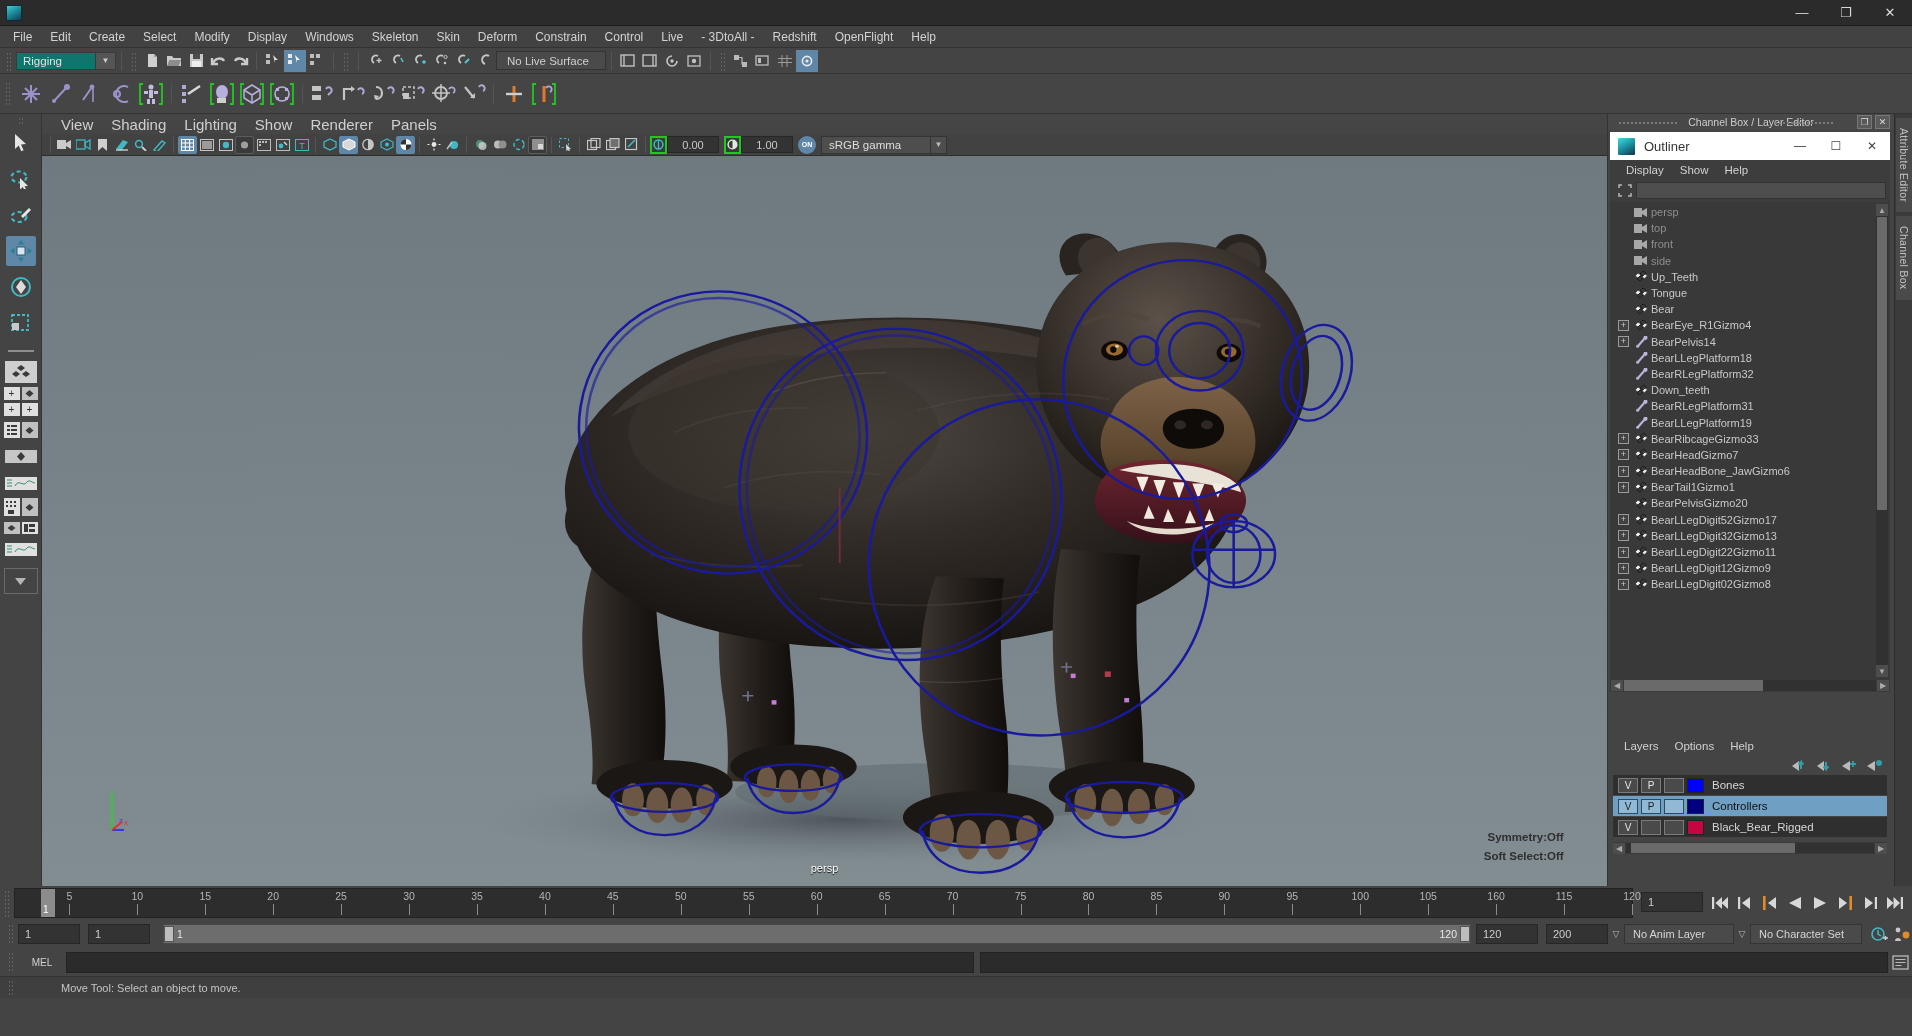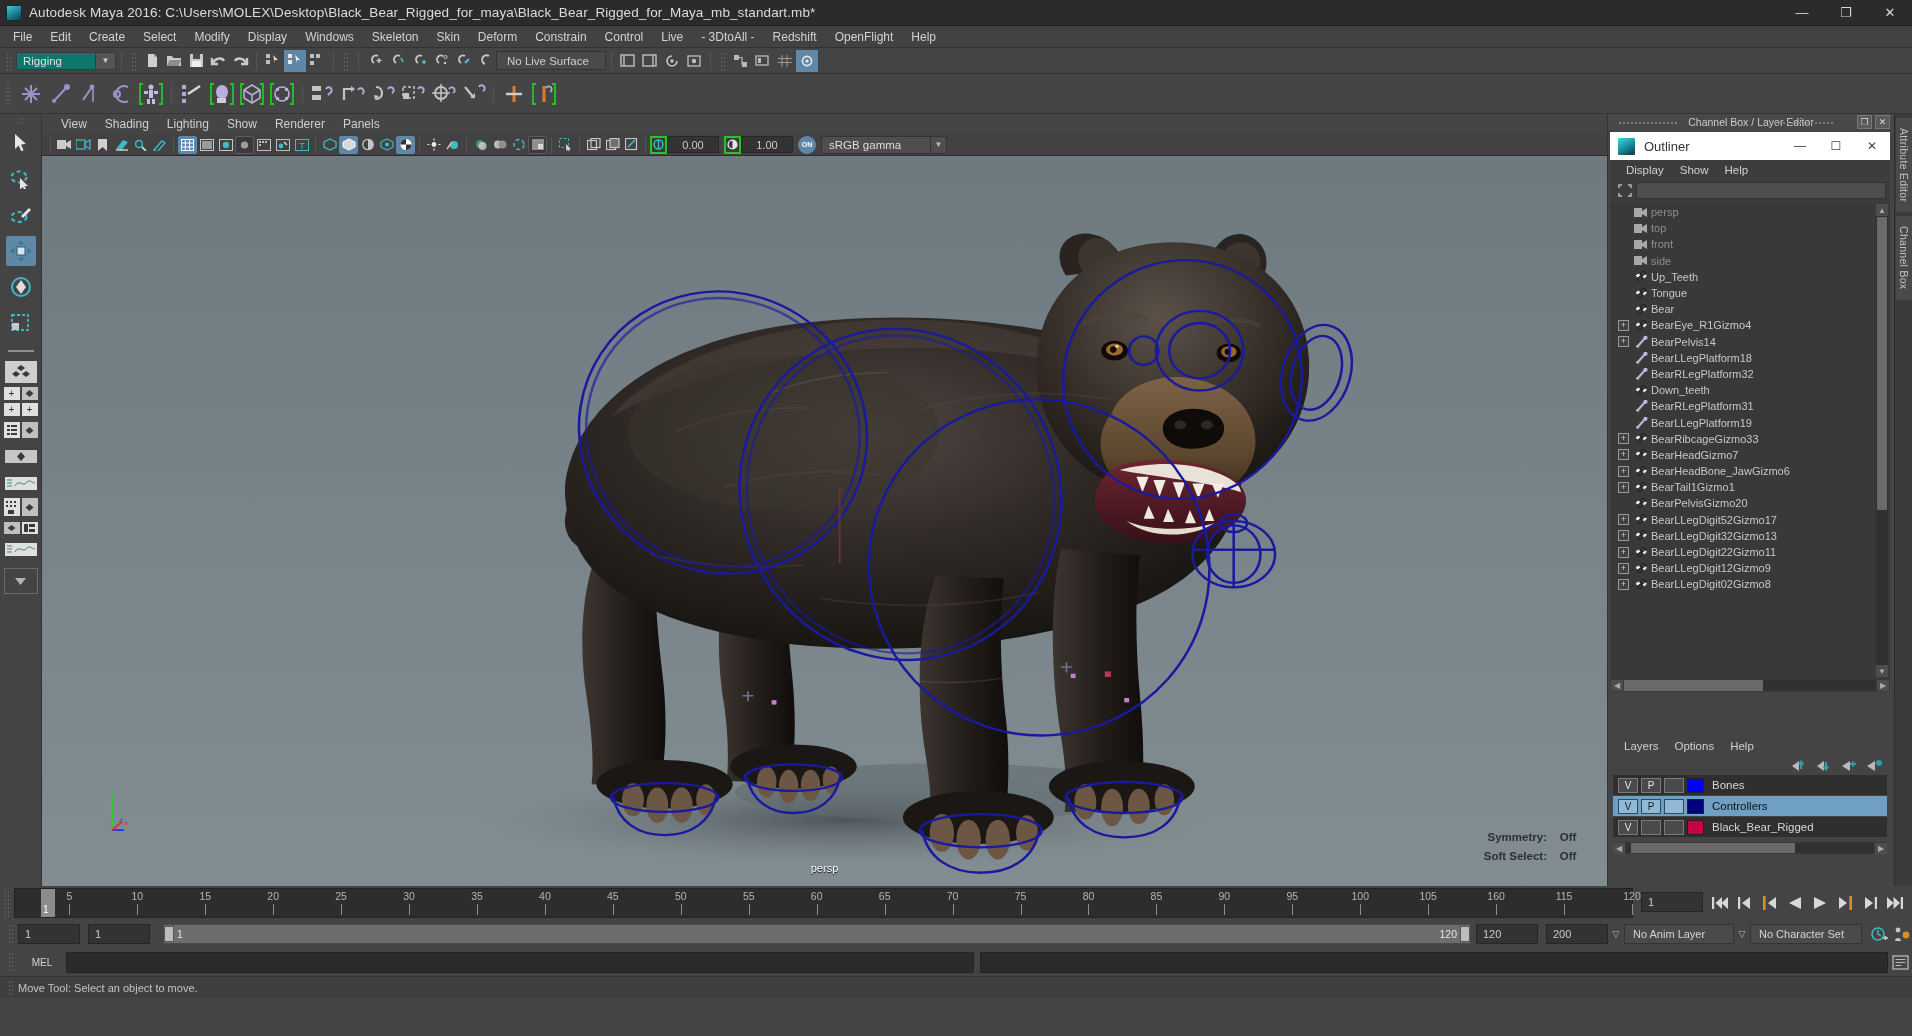--- a/index.html
+++ b/index.html
@@ -60,21 +60,21 @@
     align-items:center; justify-content:center; border-radius:2px; }
   .tool-btn.active { background:#5f87a8; }
   .tb-divider { width:26px; height:2px; background:#8e8e8e; margin:6px 0 8px; }
   .tool-sq { width:34px; height:24px; margin-bottom:3px; display:flex;
     align-items:center; justify-content:center; }
 
   
   #vpcol { flex:1; display:flex; flex-direction:column; min-width:0; }
   #vp-menubar { height:20px; background:#454545; display:flex; align-items:center;
     padding-left:10px; }
-  .vp-menu { color:#cfcfcf; font-size:12px; padding:2px 9px; }
+  .vp-menu { color:#cfcfcf; font-size:15px; padding:2px 9px; }
   #vp-toolbar { height:22px; background:#424242; display:flex; align-items:center;
     padding-left:4px; border-bottom:1px solid #2d2d2d; }
   .vpi { width:19px; height:18px; display:flex; align-items:center;
     justify-content:center; flex:none; border-radius:2px; }
   .vpi.on { background:#5f87a8; }
   .vpi.sunk { background:#3a3a3a; border:1px solid #5c5c5c; }
   .vpsep { width:1px; height:16px; background:#2e2e2e; margin:0 4px;
     border-right:1px solid #555; flex:none; }
   .numfield { width:52px; height:17px; background:#333; color:#c9c9c9;
     font-size:11px; display:flex; align-items:center; justify-content:center;
@@ -88,21 +88,21 @@
     border-left:none; display:flex; align-items:center; justify-content:center; }
 
   
   #viewport { flex:1; position:relative; overflow:hidden;
     background:linear-gradient(180deg,#6e7a80 0%,#79858b 55%,#828d92 100%); }
   #vp-axis { position:absolute; left:62px; bottom:52px; width:44px; height:44px; }
   #vp-camlabel { position:absolute; left:50%; transform:translateX(-50%);
     bottom:12px; color:#fff; font-size:11px; text-shadow:0 1px 1px #000; }
   #vp-hud { position:absolute; right:18px; bottom:20px; text-align:right;
     font-size:11.5px; font-weight:bold; color:#2f2f2f; line-height:19px; }
-  #vp-hud .hv { display:inline-block; width:42px; text-align:center; }
+  #vp-hud .hv { display:inline-block; width:42px; text-align:left; }
   #bear-stage { position:absolute; inset:0; }
 
   
   #rightpanel { width:287px; background:#444; flex:none; display:flex;
     flex-direction:column; border-left:1px solid #333; }
   #cb-header { height:16px; background:#484848; display:flex; align-items:center;
     justify-content:center; position:relative; }
   #cb-header-title { color:#cdcdcd; font-size:10.5px; }
   .hdot { position:absolute; top:7px; height:3px; width:60px;
     background-image:radial-gradient(#7d7d7d .8px, transparent .8px);
@@ -225,28 +225,27 @@
   #mel-label { color:#d0d0d0; font-size:10px; width:48px; text-align:center; flex:none; }
   #cmd-input { flex:1; height:21px; background:#2b2b2b; border:1px solid #232323; }
   #cmd-output { flex:1; height:21px; background:#2b2b2b; border:1px solid #232323;
     margin-left:6px; }
   #cmd-icon { width:24px; height:22px; display:flex; align-items:center;
     justify-content:center; flex:none; }
 
   
   #helprow { height:22px; background:#3f3f3f; display:flex; align-items:center;
     padding-left:4px; border-top:1px solid #333; }
-  #help-text { color:#c3c3c3; font-size:11px; }
+  #help-text { color:#c3c3c3; font-size:11px;margin-left:43px; }
 </style>
 </head>
 <body>
 
 <div id="titlebar">
   <div id="title-logo"></div>
-  <div id="title-text">Autodesk Maya 2016: C:\Users\MOLEX\Desktop\Black_Bear_Rigged_for_maya\Black_Bear_Rigged_for_Maya_mb_standart.mb*</div>
   <div id="win-btns">
     <div class="win-btn">—</div>
     <div class="win-btn">❐</div>
     <div class="win-btn close">✕</div>
   </div>
 </div>
 
 <div id="menubar">
     <div class="menu-item">File</div>
     <div class="menu-item">Edit</div>

